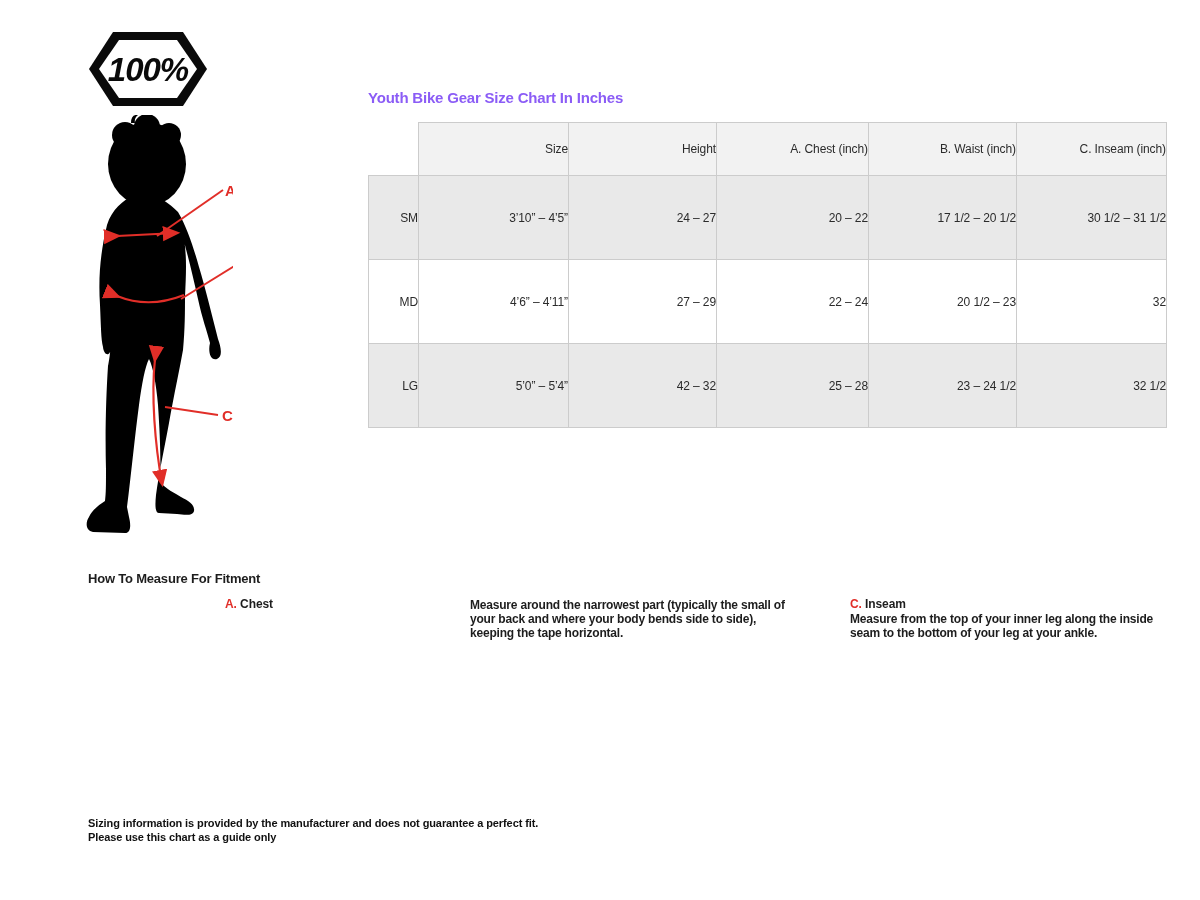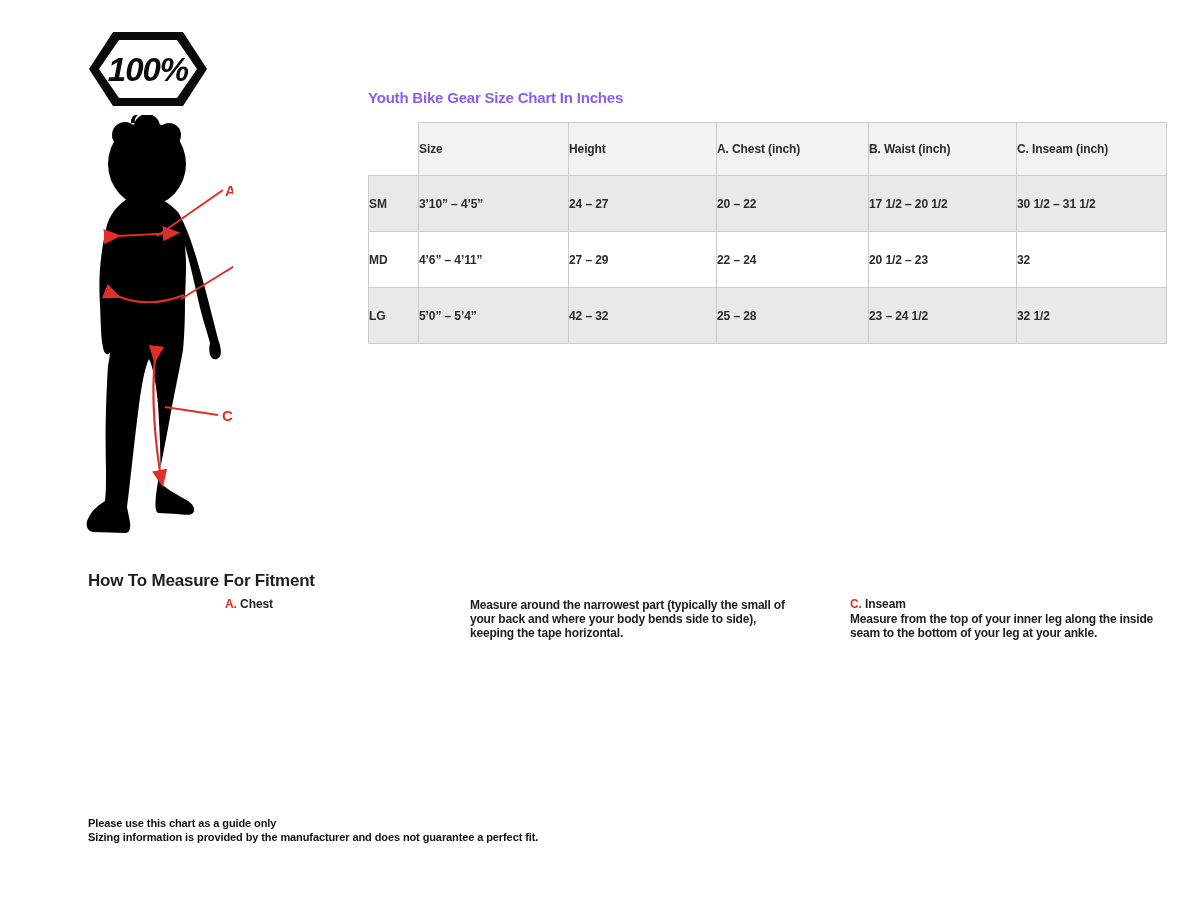--- a/index.html
+++ b/index.html
@@ -18,33 +18,33 @@
   .chart-title {
     left: 340px; top: 89px;
     font-size: 15px; font-weight: bold; letter-spacing: -0.2px; color: #8b5cf6;
   }
 
   
   .size-table-wrap { left: 340px; top: 122px; }
   table.size-table { border-collapse: collapse; table-layout: fixed; width: 798px; }
   table.size-table th, table.size-table td {
     border: 1px solid #cccccc;
-    text-align: left; vertical-align: middle;
-    font-size: 12px; font-weight: bold; letter-spacing: -0.1px; color: #2b2b2b;
+    text-align: right; vertical-align: middle;
+    font-size: 12px; font-weight: normal; letter-spacing: -0.1px; color: #2b2b2b;
     background: #ffffff;
   }
   table.size-table thead th { height: 53px; background: #f2f2f2; }
   table.size-table thead th.corner { background: #ffffff; border-top: none; border-left: none; }
-  table.size-table tbody td, table.size-table tbody th { height: 56px; }
+  table.size-table tbody td, table.size-table tbody th { height: 84px; }
   table.size-table tr.shade td, table.size-table tr.shade th { background: #e9e9e9; }
 
   
   .section-title {
     left: 60px; top: 571px;
-    font-size: 17px; font-weight: bold; letter-spacing: -0.2px; color: #1d1d1d;
+    font-size: 13px; font-weight: bold; letter-spacing: -0.2px; color: #1d1d1d;
   }
   .guide { top: 597px; width: 322px; }
   .guide.g-a { left: 60px; text-align: center; }
   .guide.g-b { left: 442px; }
   .guide.g-c { left: 822px; }
   .guide h3 { font-size: 12px; font-weight: bold; letter-spacing: -0.1px; color: #1d1d1d; }
   .guide h3 .letter { color: #e12e28; }
   .guide p { margin-top: 1px; font-size: 12px; font-weight: bold; letter-spacing: -0.2px; line-height: 14px; color: #1d1d1d; }
 
   
@@ -189,15 +189,15 @@
 <div class="abs guide g-b">
   <p>Measure around the narrowest part (typically the small of your back and where your body bends side to side), keeping the tape horizontal.</p>
 </div>
 
 <div class="abs guide g-c">
   <h3><span class="letter">C.</span> <span>Inseam</span></h3>
   <p>Measure from the top of your inner leg along the inside seam to the bottom of your leg at your ankle.</p>
 </div>
 
 <div class="abs disclaimer">
+  <div>Sizing information is provided by the manufacturer and does not guarantee a perfect fit.</div>
   <div>Please use this chart as a guide only</div>
-  <div>Sizing information is provided by the manufacturer and does not guarantee a perfect fit.</div>
 </div>
 
 </body></html>

